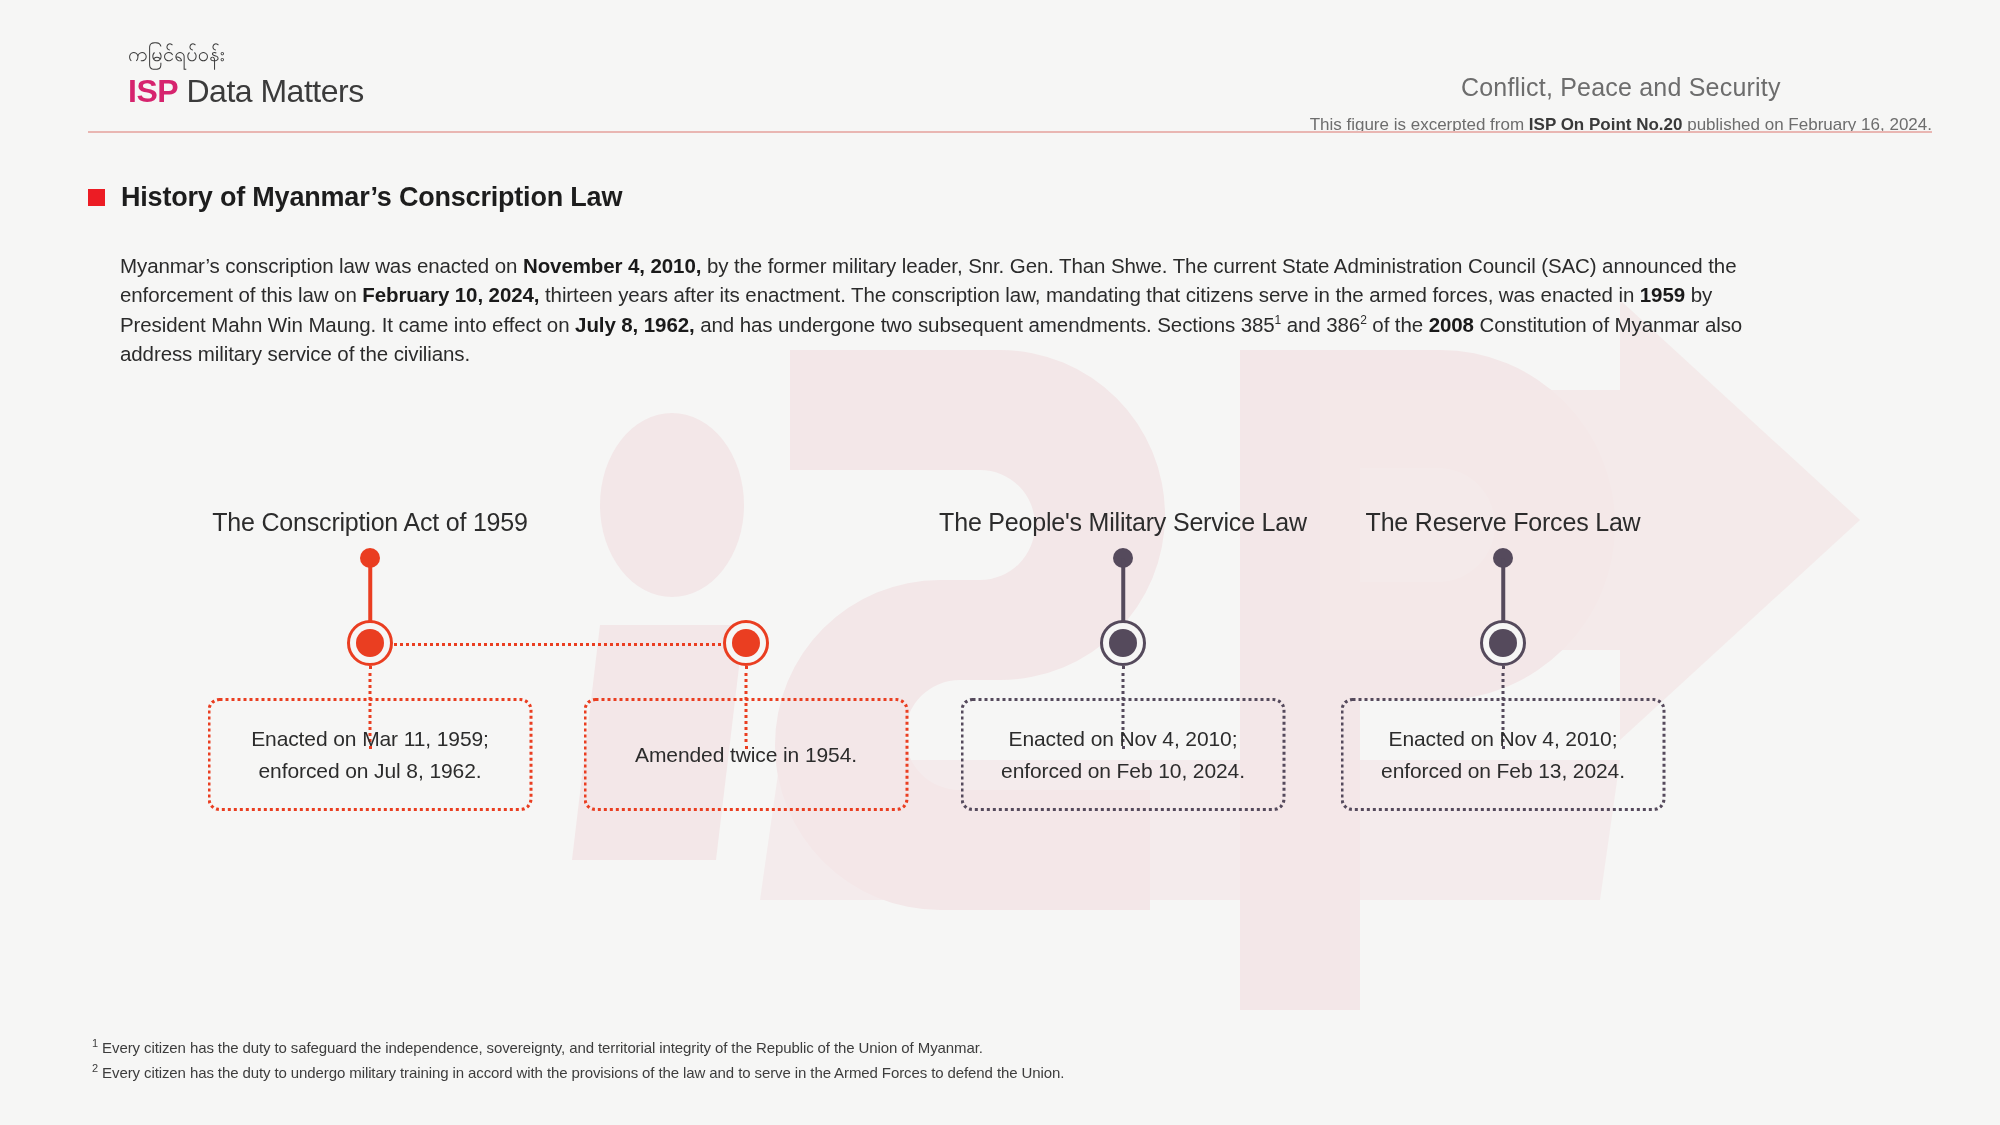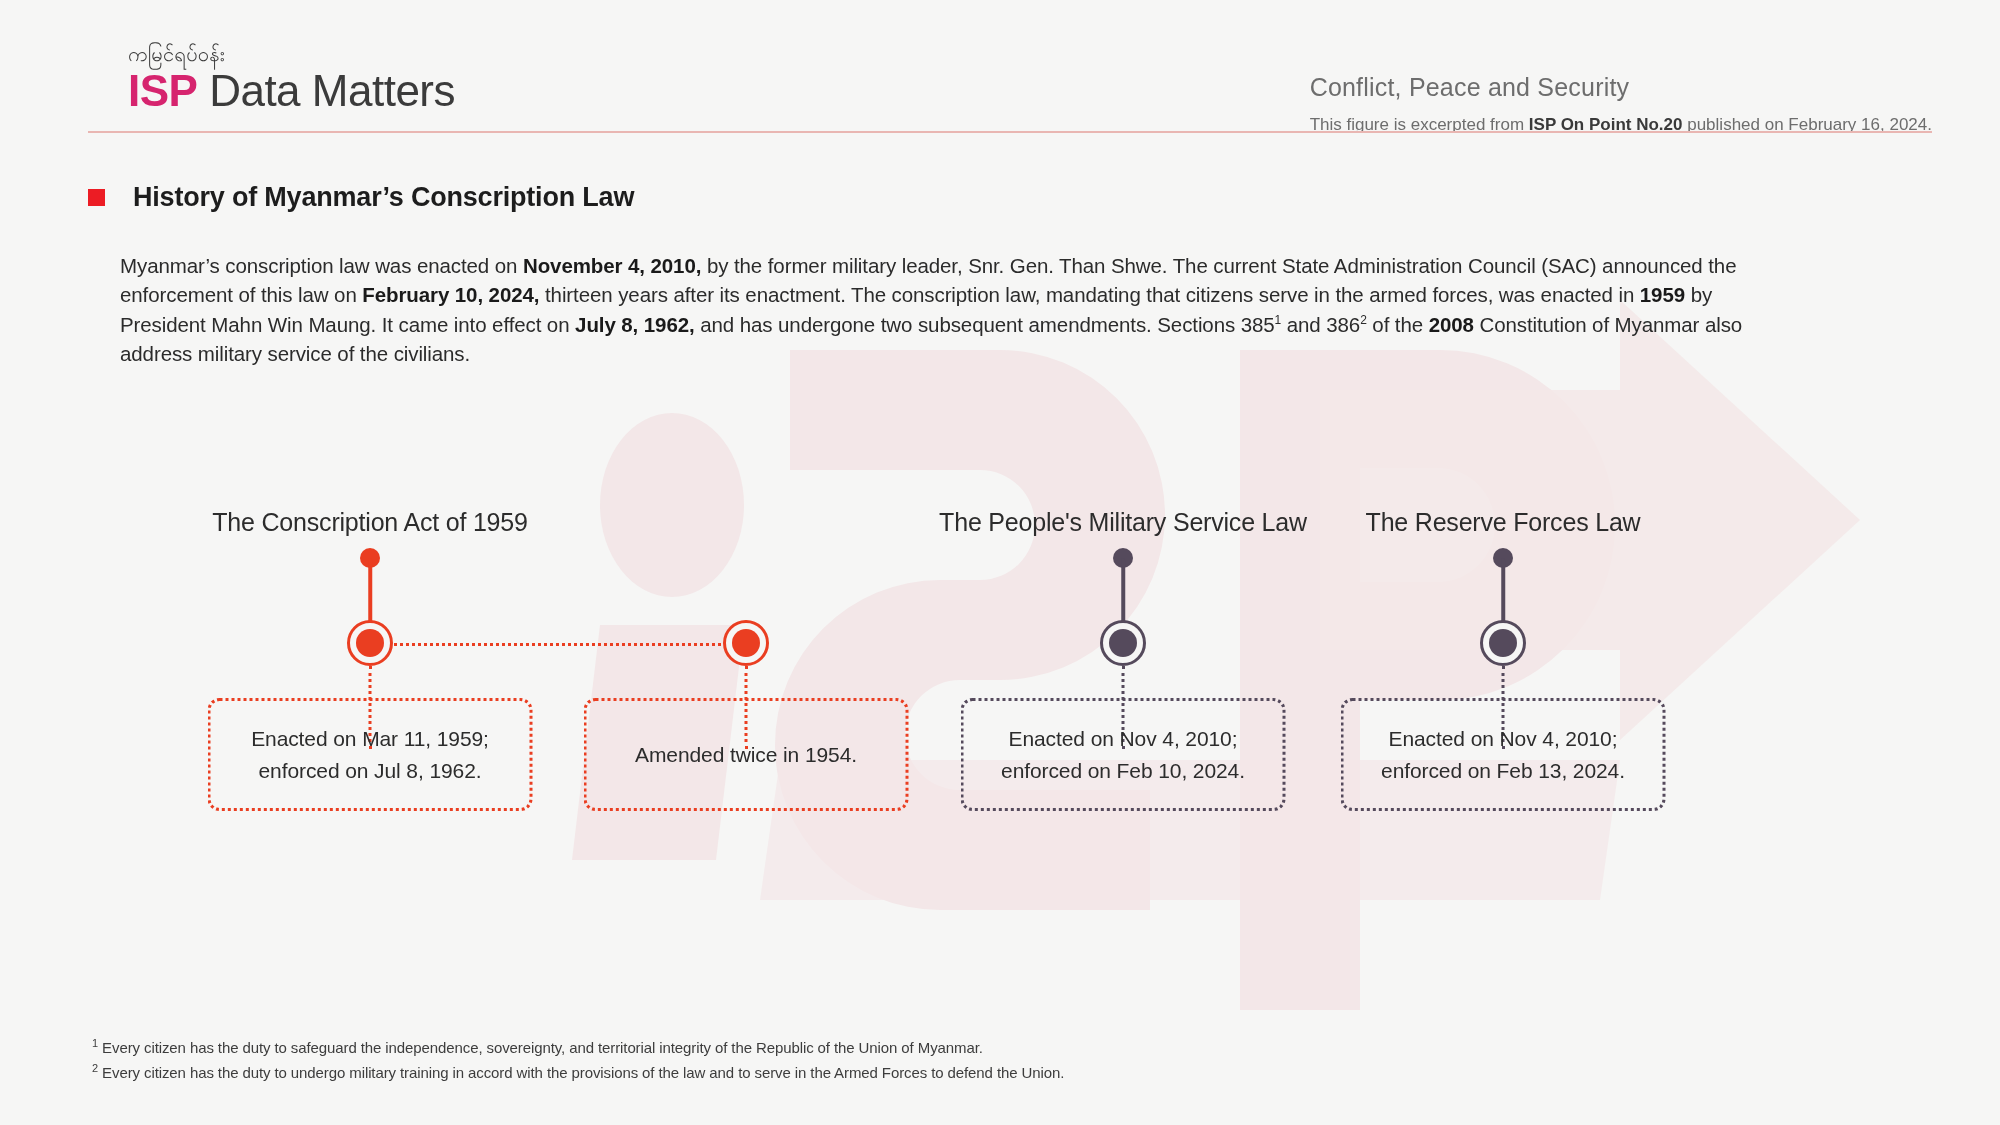--- a/index.html
+++ b/index.html
@@ -43,33 +43,33 @@
   }
   #brand-burmese {
     font-size: 20px;
     color: #3a3a3a;
     letter-spacing: .3px;
     line-height: 24px;
     white-space: nowrap;
   }
   #brand-wordmark {
     margin-top: 4px;
-    font-size: 44px;
+    font-size: 32px;
     line-height: 42px;
     font-weight: 500;
     white-space: nowrap;
   }
   #brand-isp { color: #d6246e; font-weight: 700; letter-spacing: -.5px;}
   #brand-data { color: #3b3b3b; font-weight: 500; letter-spacing: -.5px;}
 
   #header-right {
     position: absolute;
     right: 68px;
     top: 72px;
-    text-align: left;
+    text-align: center;
   }
   #header-category {
     font-size: 25px;
     color: #6d6d6d;
     line-height: 30px;
     letter-spacing: .2px;
     white-space: nowrap;
   }
   #header-excerpt {
     margin-top: 12px;
@@ -88,21 +88,21 @@
     background: #e9b6b2;
   }
 
   
   #section-title-row {
     position: absolute;
     left: 88px;
     top: 182px;
     display: flex;
     align-items: center;
-    gap: 28px;
+    gap: 16px;
     z-index: 3;
   }
   #section-bullet {
     width: 17px; height: 17px;
     background: #ec1c24;
     flex: none;
   }
   #section-title {
     font-size: 27px;
     font-weight: 700;

